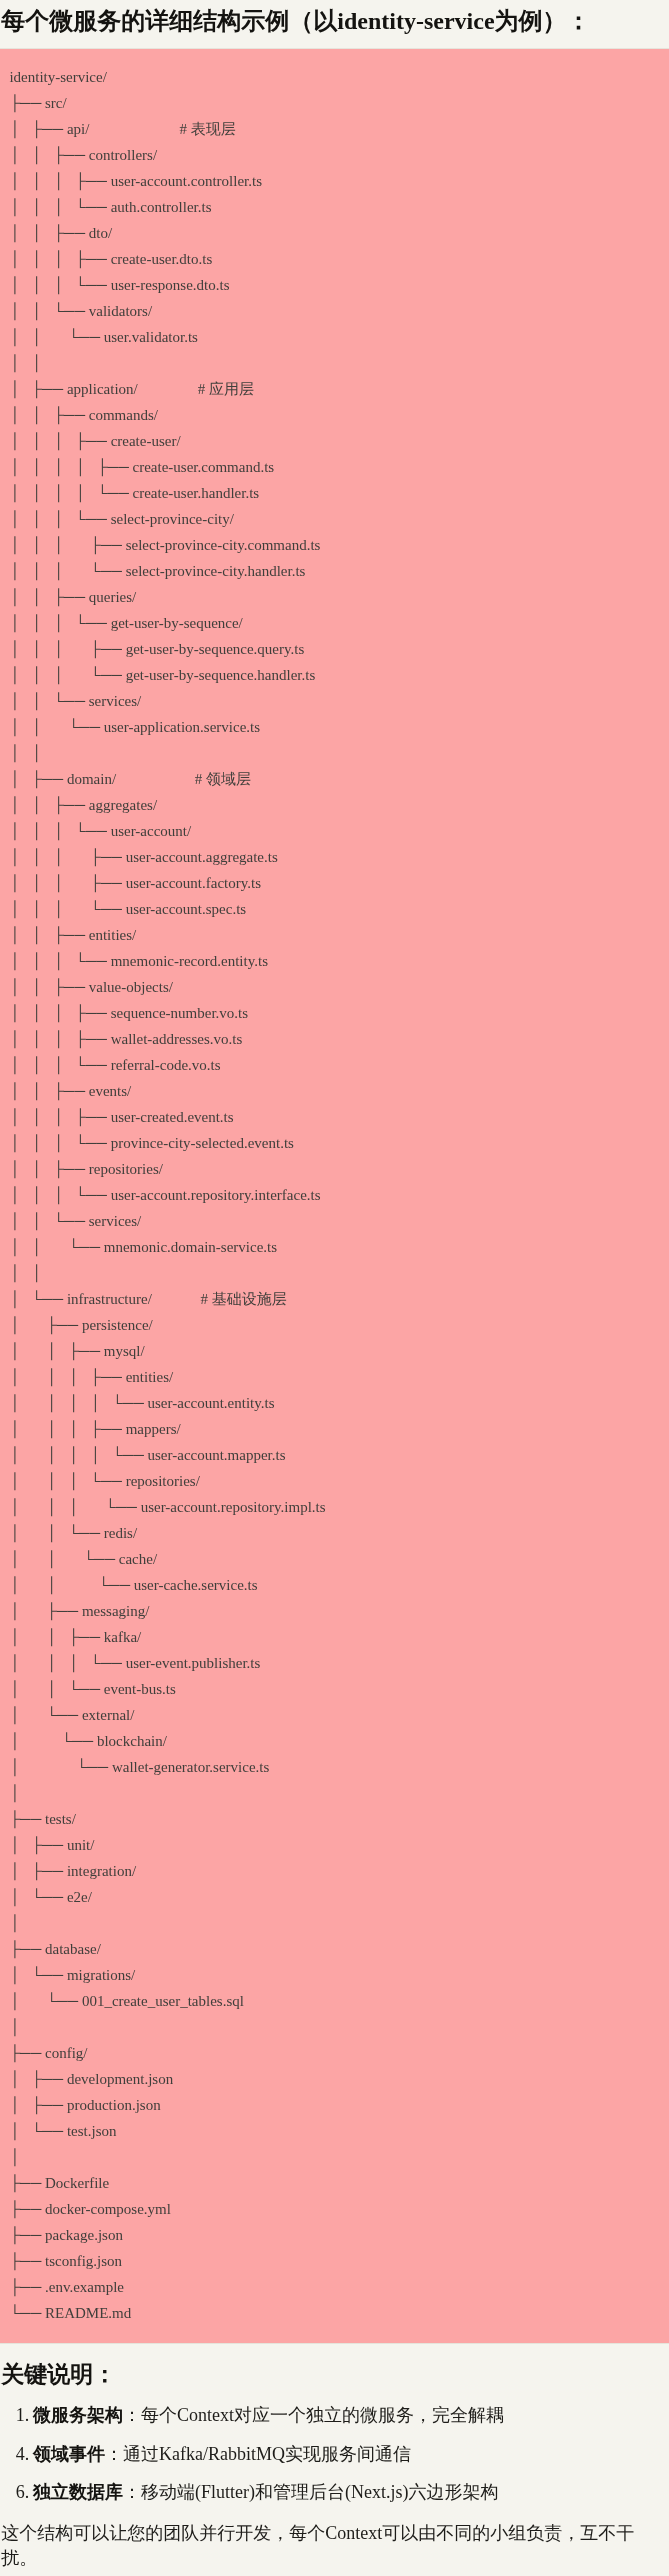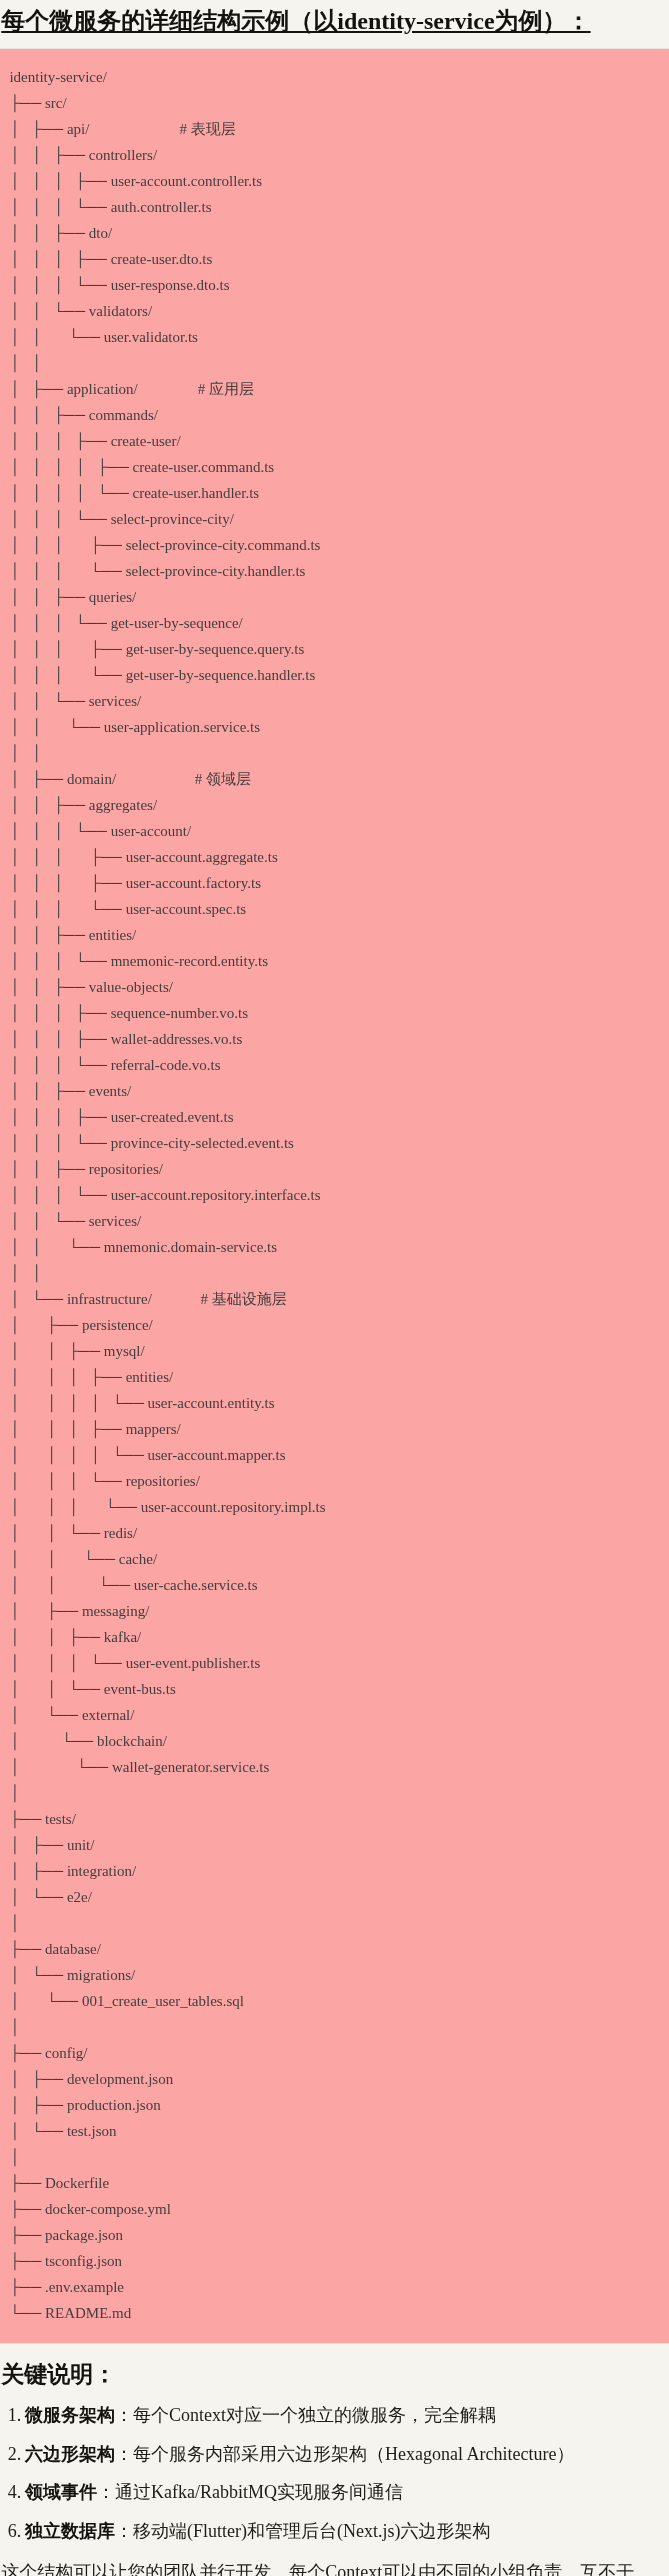--- a/index.html
+++ b/index.html
@@ -19,21 +19,20 @@
     width: 669px;
   }
   .title {
     margin: 0 0 12px 0;
     padding: 6.3px 6.3px 0 1.3px;
     font-size: 24px;
     line-height: 30px;
     font-weight: 700;
     color: #141310;
     font-family: "Liberation Serif", "DejaVu Serif", serif;
-    text-decoration: underline;
   }
   .code {
     display: block;
     margin: 0;
     background: #fca5a5;
     border-top: 1.3px solid #e6e4db;
     border-bottom: 1.3px solid #e6e4db;
     padding: 15px 6.3px 16.3px 9.4px;
     font-family: Liberation Serif, serif;
     font-size: 15px;
@@ -44,21 +43,21 @@
   }
   .notes-heading {
     margin: 16.3px 0 0 0;
     padding-left: 1.3px;
     font-size: 23px;
     line-height: 30px;
     font-weight: 700;
     color: #141310;
   }
   .notes-list {
-    margin: 13px 0 0 4px;
+    margin: 13px 0 0 12px;
     padding: 0 6.3px 0 3.8px;
     list-style: none;
   }
   .note-item {
     font-size: 18px;
     line-height: 25px;
     margin-bottom: 13.8px;
     white-space: nowrap;
   }
   .note-item .num {
@@ -168,21 +167,20 @@
 ├── docker-compose.yml
 ├── package.json
 ├── tsconfig.json
 ├── .env.example
 └── README.md</pre>
 
   <h3 class="notes-heading">关键说明：</h3>
 
   <ol class="notes-list">
     <li class="note-item"><span class="num">1.</span><span class="label">微服务架构</span><span class="text">：每个Context对应一个独立的微服务，完全解耦</span></li>
-    <li class="note-item"><span class="num">2.</span><span class="label">六边形架构</span><span class="text">：每个服务内部采用六边形架构（Hexagonal Architecture）</span></li>
     <li class="note-item"><span class="num">4.</span><span class="label">领域事件</span><span class="text">：通过Kafka/RabbitMQ实现服务间通信</span></li>
     <li class="note-item"><span class="num">6.</span><span class="label">独立数据库</span><span class="text">：移动端(Flutter)和管理后台(Next.js)六边形架构</span></li>
   </ol>
 
   <p class="closing">这个结构可以让您的团队并行开发，每个Context可以由不同的小组负责，互不干扰。</p>
 
 </div>
 
 
 </body></html>

